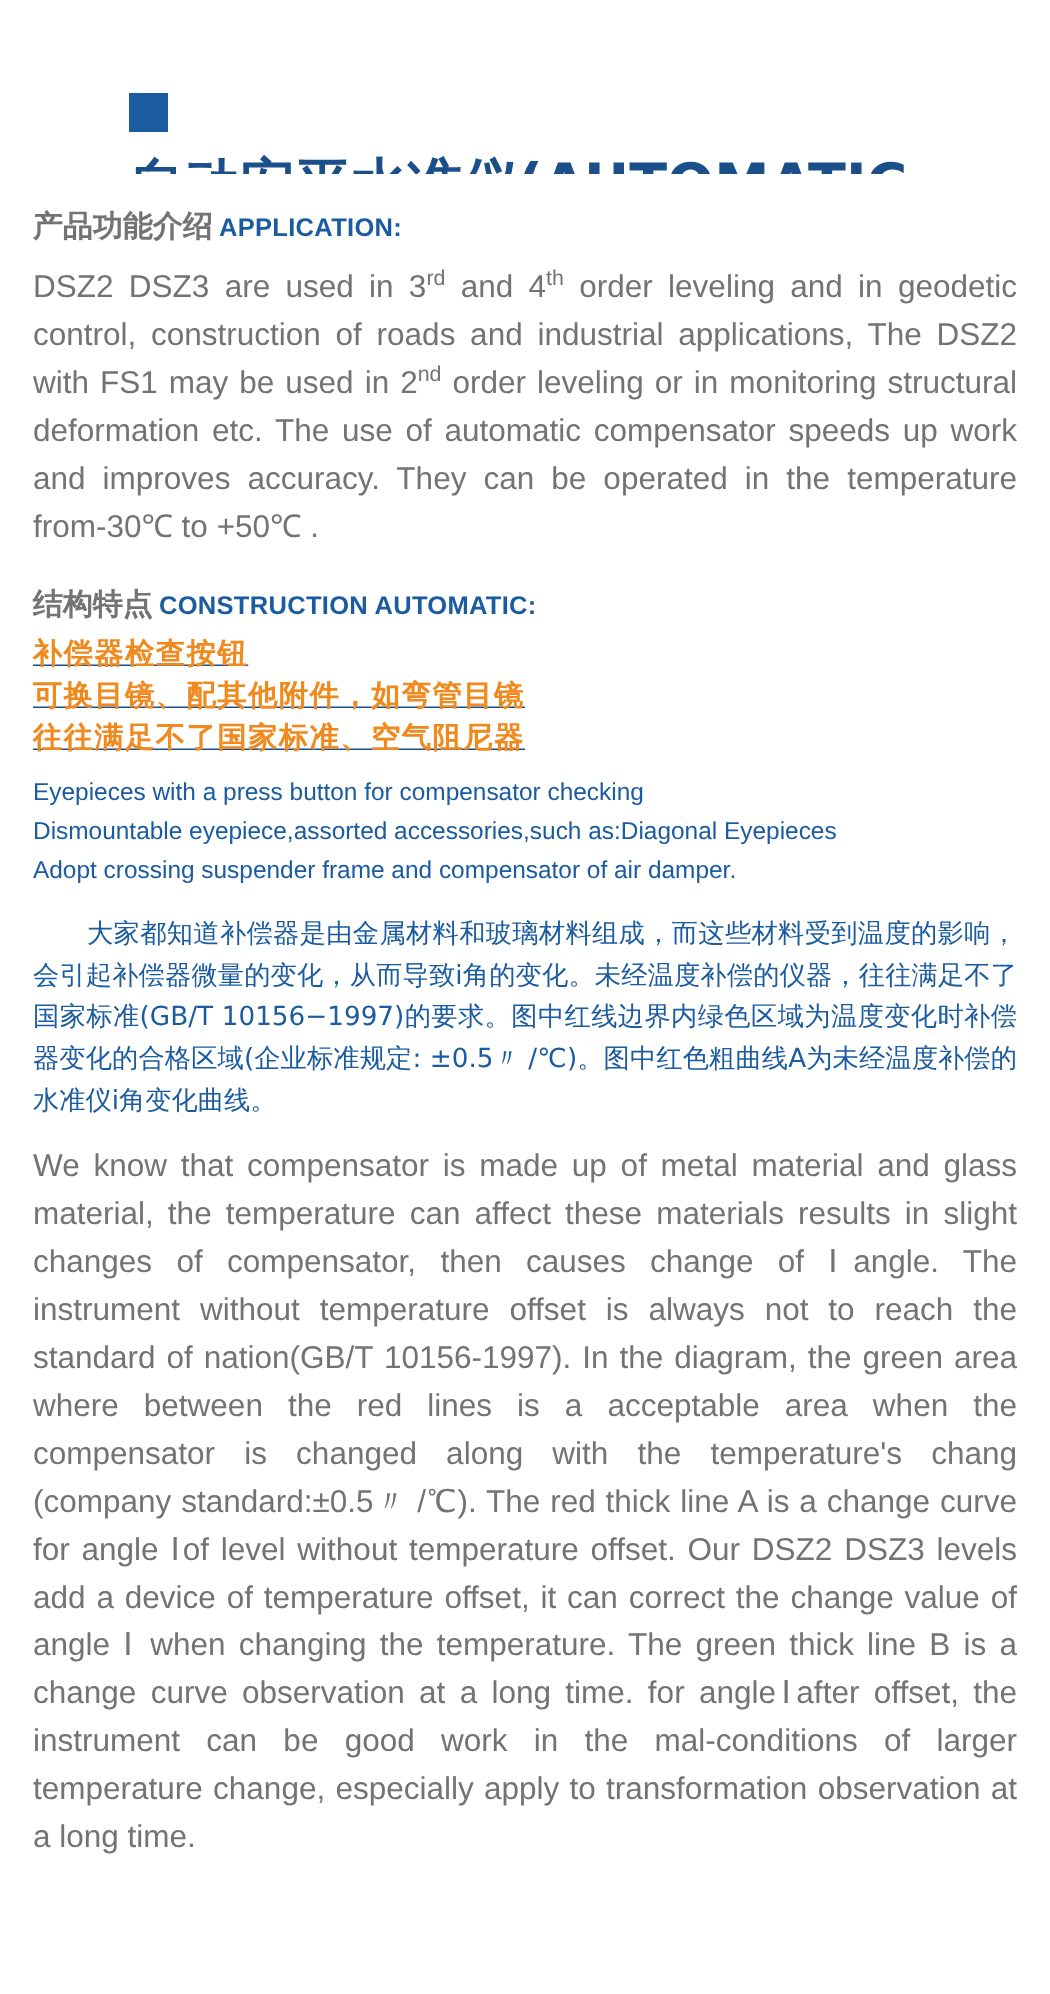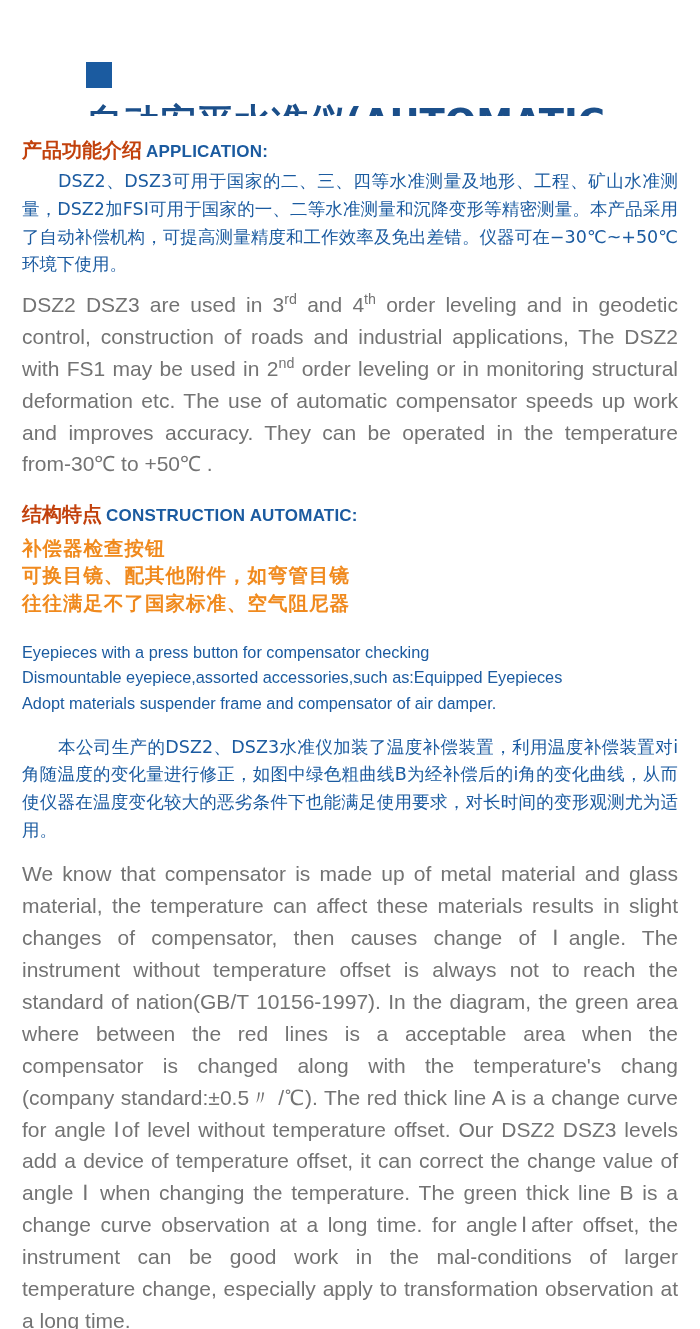--- a/index.html
+++ b/index.html
@@ -58,21 +58,21 @@
   .content {
     padding: 0 22px 24px 22px;
   }
 
   .section-head {
     margin-top: 22px;
     margin-bottom: 6px;
     line-height: 1.2;
   }
   .section-head .cn {
-    color: #c2410c;
+    color: #737373;
     font-weight: bold;
     font-size: 20px;
     font-family: "DejaVu Sans", "Liberation Sans", sans-serif;
   }
   .section-head .en {
     color: #1b5ba0;
     font-weight: bold;
     font-size: 17px;
     margin-left: 4px;
     letter-spacing: 0.2px;
@@ -99,21 +99,22 @@
     line-height: 1.52;
     color: #737373;
     text-align: justify;
   }
   .en-para.block {
     margin-bottom: 0;
   }
 
   .orange-lines {
     margin-top: 8px;
-    margin-bottom: 23px;
+    margin-bottom: 12px;
+    text-decoration: underline;
   }
   .orange-lines div {
     color: #f08a1e;
     font-size: 19.5px;
     font-weight: bold;
     line-height: 1.42;
     font-family: "DejaVu Serif", serif;
     letter-spacing: 1px;
   }
 
@@ -143,44 +144,43 @@
     <div class="title-bar-gap"></div>
     <div class="title-text">自动安平水准仪(AUTOMATIC</div>
   </div>
 
   <div class="content">
 
     <div class="section-head">
       <span class="cn">产品功能介绍</span><span class="en">APPLICATION:</span>
     </div>
 
-    <p class="cn-para indent">DSZ2、DSZ3可用于国家的二、三、四等水准测量及地形、工程、矿山水准测量，DSZ2加FSI可用于国家的一、二等水准测量和沉降变形等精密测量。本产品采用了自动补偿机构，可提高测量精度和工作效率及免出差错。仪器可在−30℃~+50℃环境下使用。</p>
 
     <div class="spacer-8"></div>
 
     <p class="en-para"><span>DSZ2 DSZ3 are used in 3</span><sup>rd</sup><span> and 4</span><sup>th</sup><span> order leveling and in geodetic control, construction of roads and industrial applications, The DSZ2 with FS1 may be used in 2</span><sup>nd</sup><span> order leveling or in monitoring structural deformation etc. The use of automatic compensator speeds up work and improves accuracy. They can be operated in the temperature from-30℃ to +50℃ .</span></p>
 
     <div class="section-head">
       <span class="cn">结构特点</span><span class="en">CONSTRUCTION AUTOMATIC:</span>
     </div>
 
     <div class="orange-lines">
       <div>补偿器检查按钮</div>
       <div>可换目镜、配其他附件，如弯管目镜</div>
       <div>往往满足不了国家标准、空气阻尼器</div>
     </div>
 
     <div>
       <p class="feature-en">Eyepieces with a press button for compensator checking</p>
-      <p class="feature-en">Dismountable eyepiece,assorted accessories,such as:Equipped Eyepieces</p>
-      <p class="feature-en">Adopt materials suspender frame and compensator of air damper.</p>
+      <p class="feature-en">Dismountable eyepiece,assorted accessories,such as:Diagonal Eyepieces</p>
+      <p class="feature-en">Adopt crossing suspender frame and compensator of air damper.</p>
     </div>
 
     <div class="spacer-16"></div>
 
-    <p class="cn-para indent">本公司生产的DSZ2、DSZ3水准仪加装了温度补偿装置，利用温度补偿装置对i角随温度的变化量进行修正，如图中绿色粗曲线B为经补偿后的i角的变化曲线，从而使仪器在温度变化较大的恶劣条件下也能满足使用要求，对长时间的变形观测尤为适用。</p>
+    <p class="cn-para indent">大家都知道补偿器是由金属材料和玻璃材料组成，而这些材料受到温度的影响，会引起补偿器微量的变化，从而导致i角的变化。未经温度补偿的仪器，往往满足不了国家标准(GB/T 10156−1997)的要求。图中红线边界内绿色区域为温度变化时补偿器变化的合格区域(企业标准规定: ±0.5〃 /℃)。图中红色粗曲线A为未经温度补偿的水准仪i角变化曲线。</p>
 
     <div class="spacer-12"></div>
 
     <p class="en-para block">We know that compensator is made up of metal material and glass material, the temperature can affect these materials results in slight changes of compensator, then causes change of Ⅰangle. The instrument without temperature offset is always not to reach the standard of nation(GB/T 10156-1997). In the diagram, the green area where between the red lines is a acceptable area when the compensator is changed along with the temperature's chang (company standard:±0.5〃 /℃). The red thick line A is a change curve for angle Ⅰof level without temperature offset. Our DSZ2 DSZ3 levels add a device of temperature offset, it can correct the change value of angle Ⅰ when changing the temperature. The green thick line B is a change curve observation at a long time. for angleⅠafter offset, the instrument can be good work in the mal-conditions of larger temperature change, especially apply to transformation observation at a long time.</p>
 
   </div>
 </div>
 
 </body></html>

